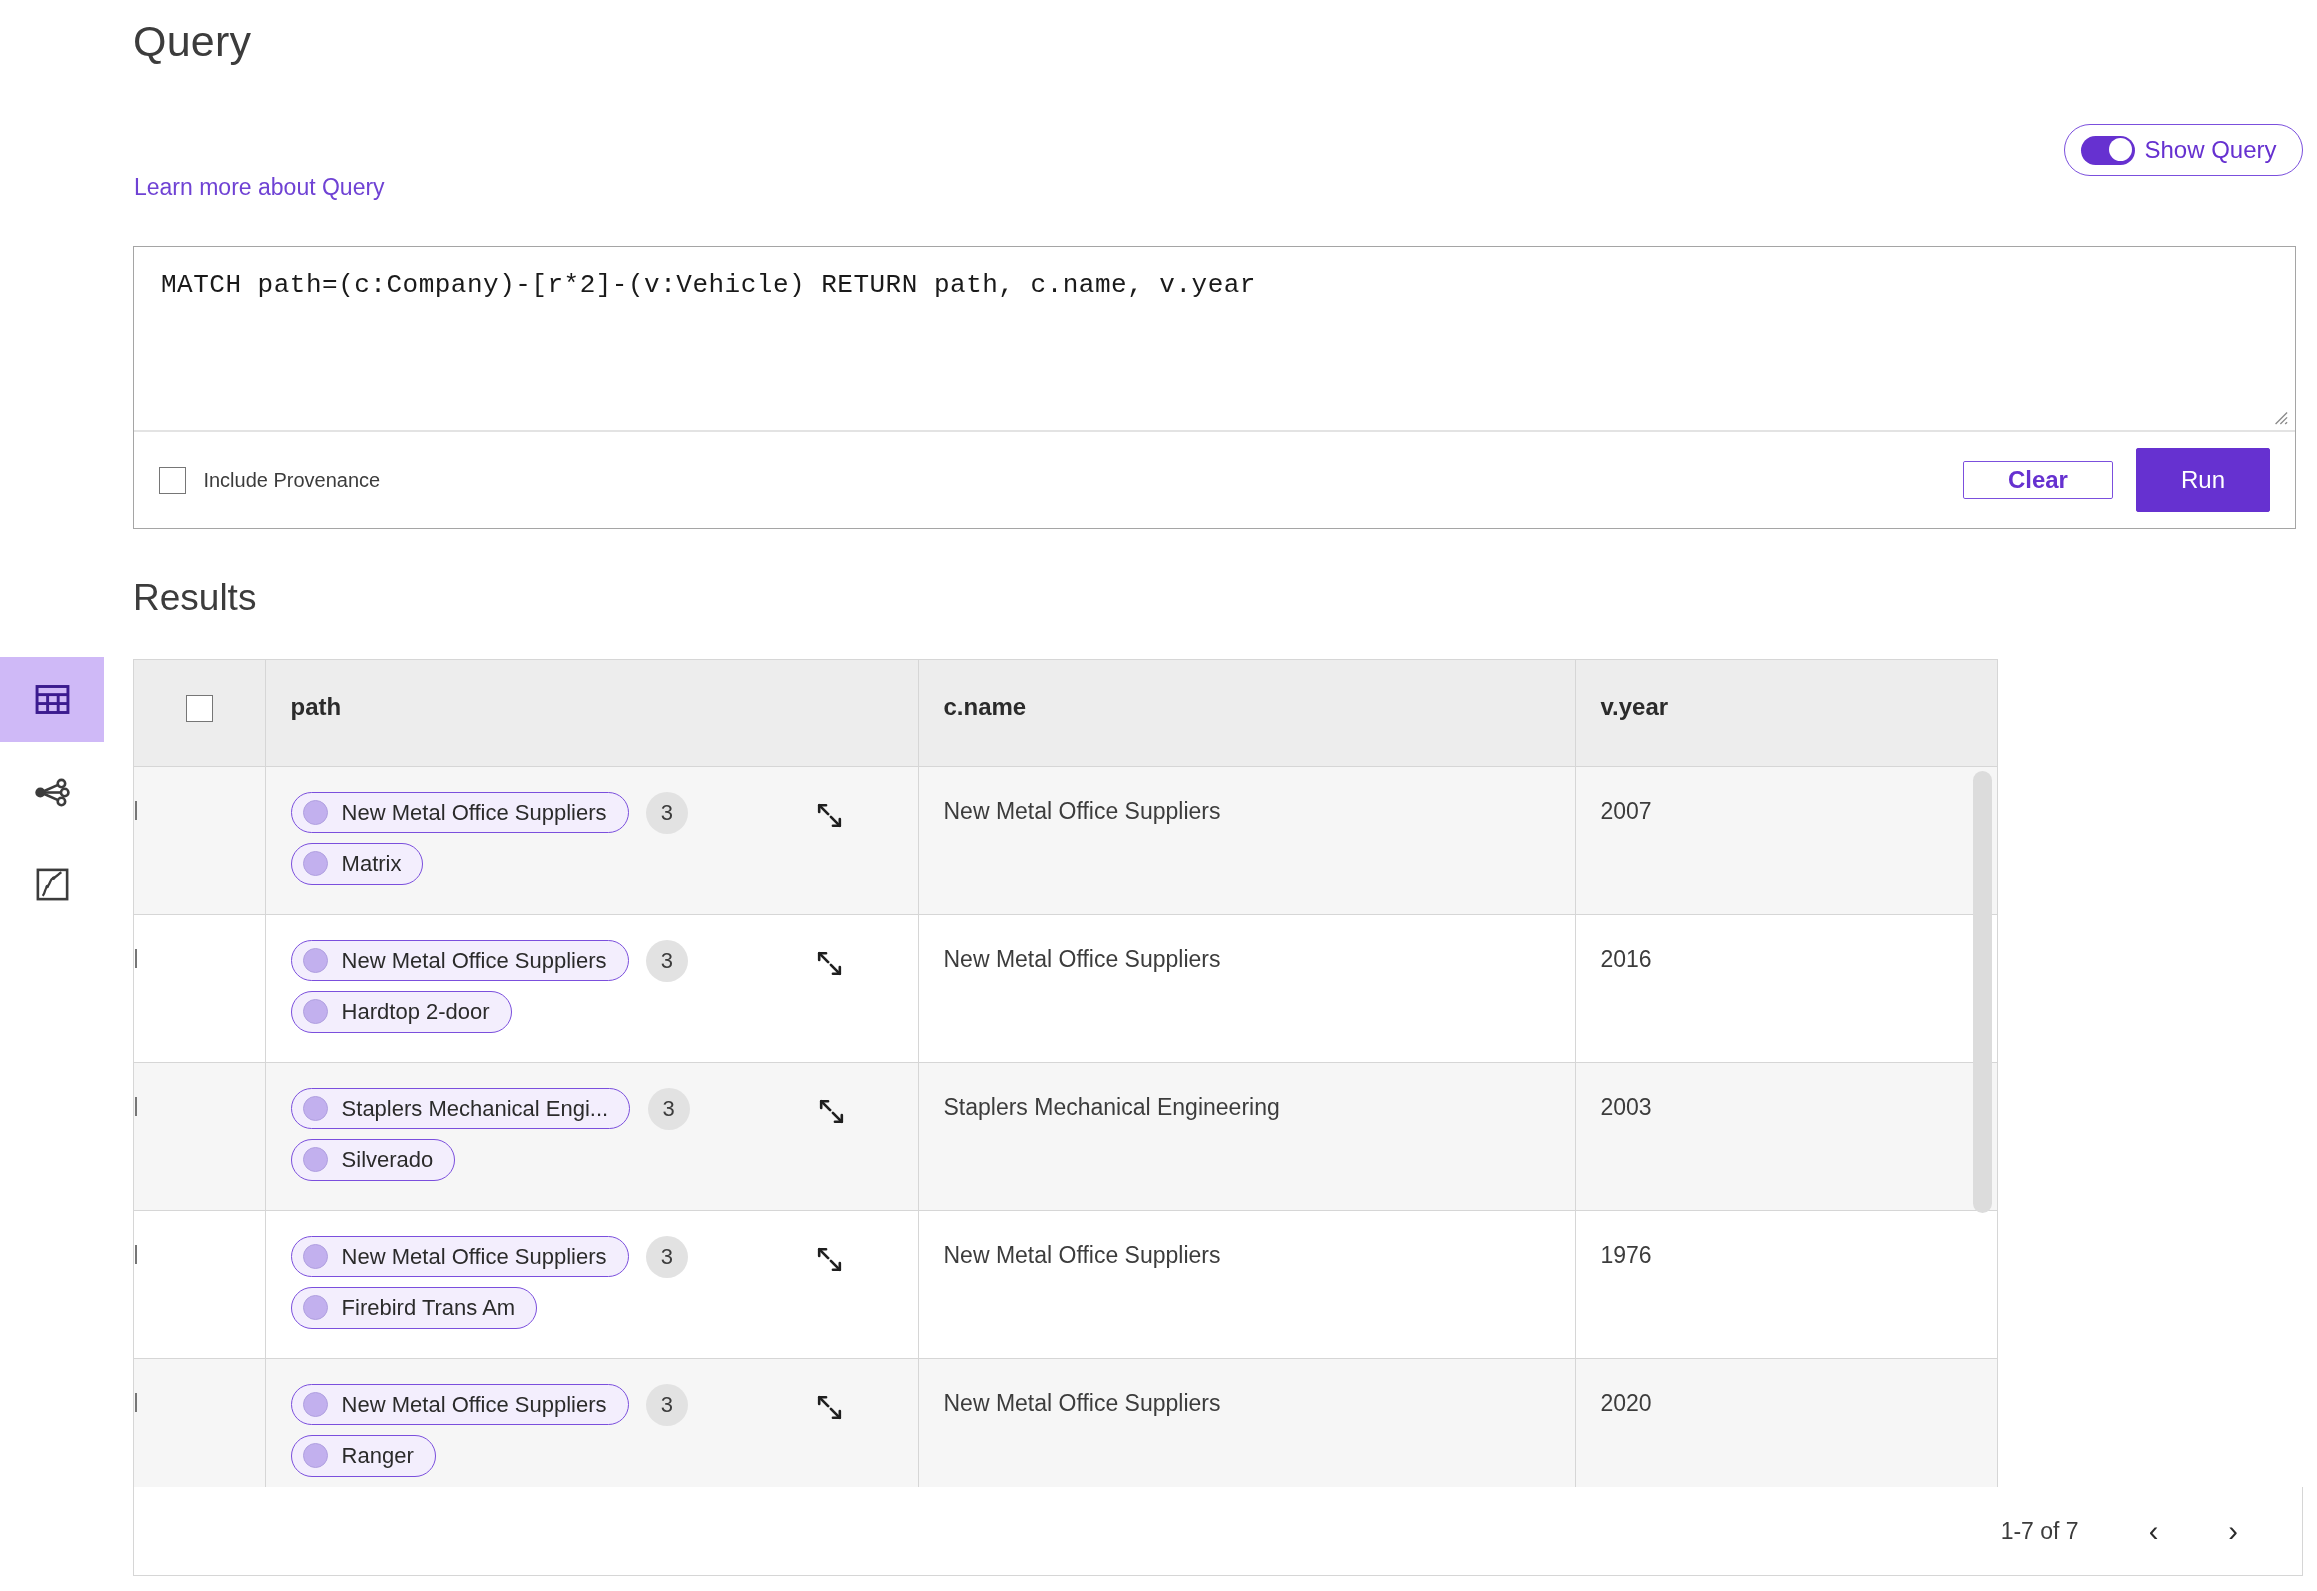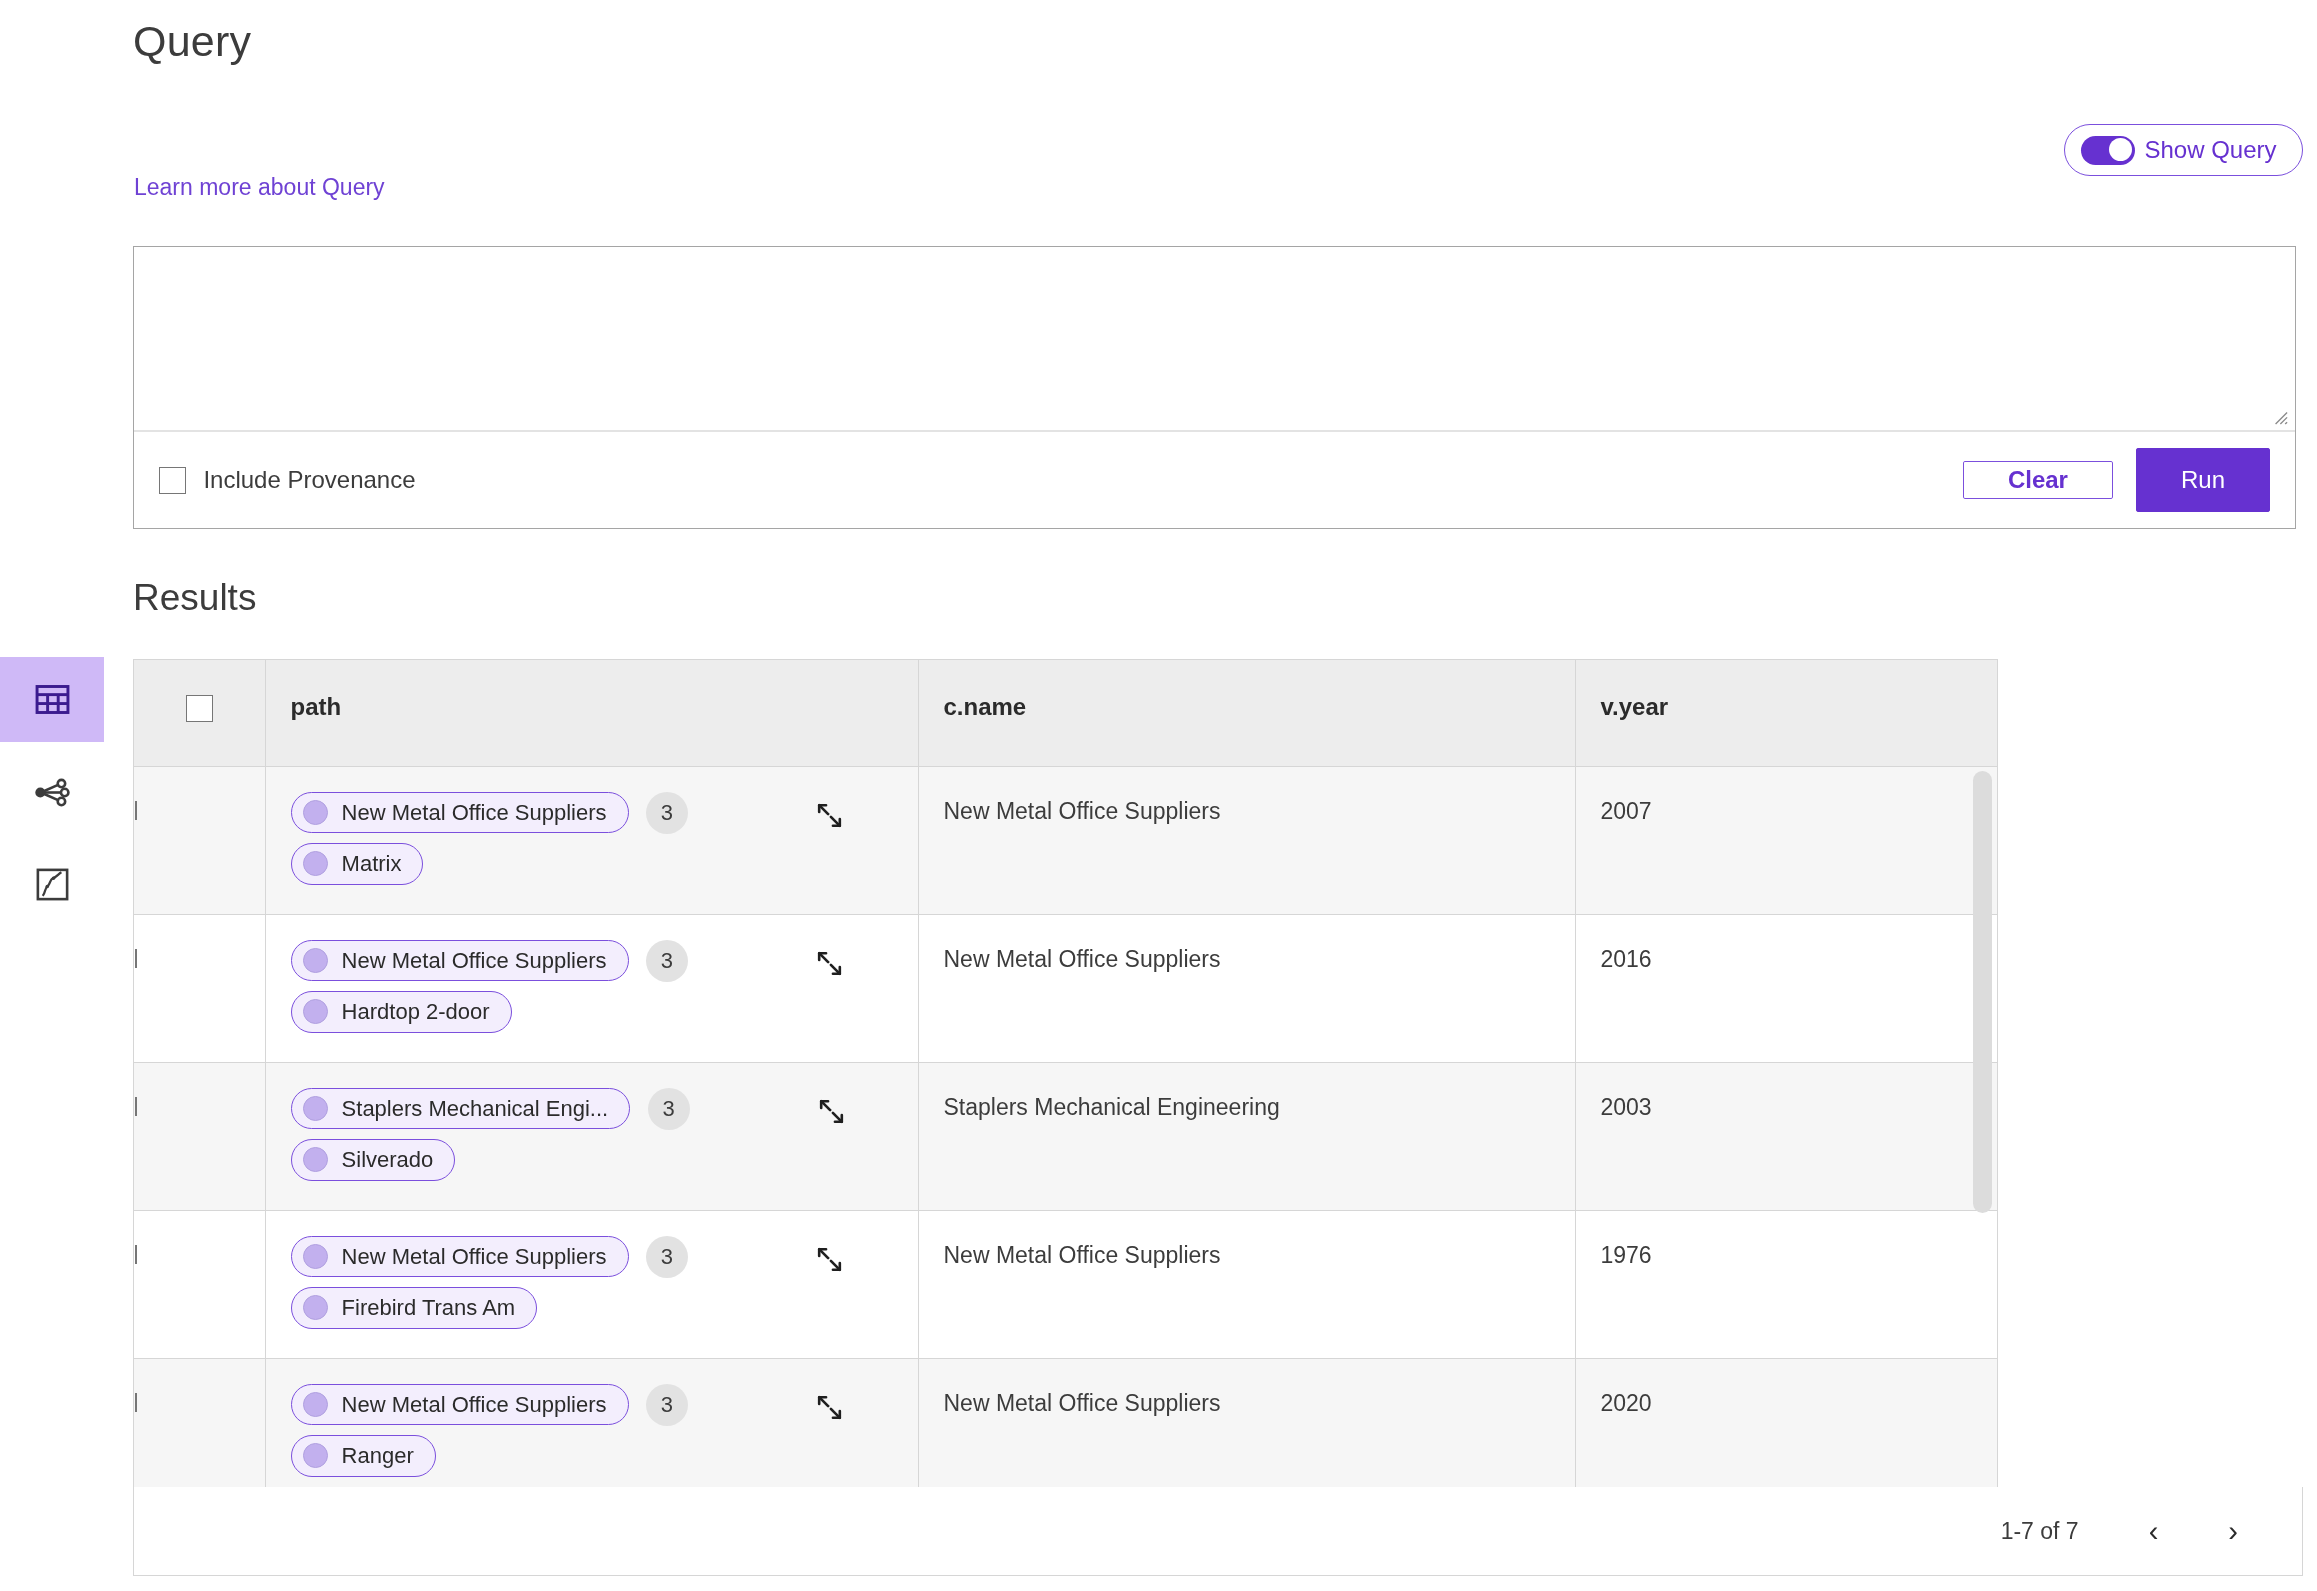--- a/index.html
+++ b/index.html
@@ -83,21 +83,21 @@
   }
   .qactions {
     position: absolute; left: 0; right: 0; top: 185px; bottom: 0;
     display: flex; align-items: center; justify-content: space-between;
     padding: 0 25px;
   }
   .chk-row { display: flex; align-items: center; gap: 17.4px; cursor: pointer; }
   .chkbox {
     width: 27px; height: 27px; border: 1.9px solid #767676; background: #fff; flex: none;
   }
-  .chk-row .lbl { font-size: 24px; color: #3c3c3c; }
+  .chk-row .lbl { font-size: 20px; color: #3c3c3c; }
   .btns { display: flex; align-items: center; gap: 23px; }
   .btn {
     font-size: 24px; font-family: "Liberation Sans", sans-serif;
     cursor: pointer; border-radius: 1.9px;
   }
   .btn-clear {
     border: 1.9px solid #7b4fdd; background: #fff; color: #6631d0;
     padding: 4px 44px;
     font-weight: bold;
   }
@@ -245,20 +245,21 @@
   <div class="learnmore">Learn more about Query</div>
 
   <div class="showquery">
     <span class="switch">
       <span class="knob"></span>
     </span>
     <span class="lbl">Show Query</span>
   </div>
 
   <div class="qpanel">
+    <textarea class="qtext" spellcheck="false" placeholder="Enter a query" style="">MATCH path=(c:Company)-[r*2]-(v:Vehicle) RETURN path, c.name, v.year</textarea>
     <span class="resize-grip">
       <svg width="23" height="23" viewBox="0 0 24 24" stroke="#8a8a8a" stroke-width="1.4">
         <line x1="22" y1="10" x2="10" y2="22"></line>
         <line x1="22" y1="15" x2="15" y2="22"></line>
         <line x1="22" y1="20" x2="20" y2="22"></line>
       </svg>
     </span>
     <div class="qdivider"></div>
     <div class="qactions">
       <label class="chk-row">

